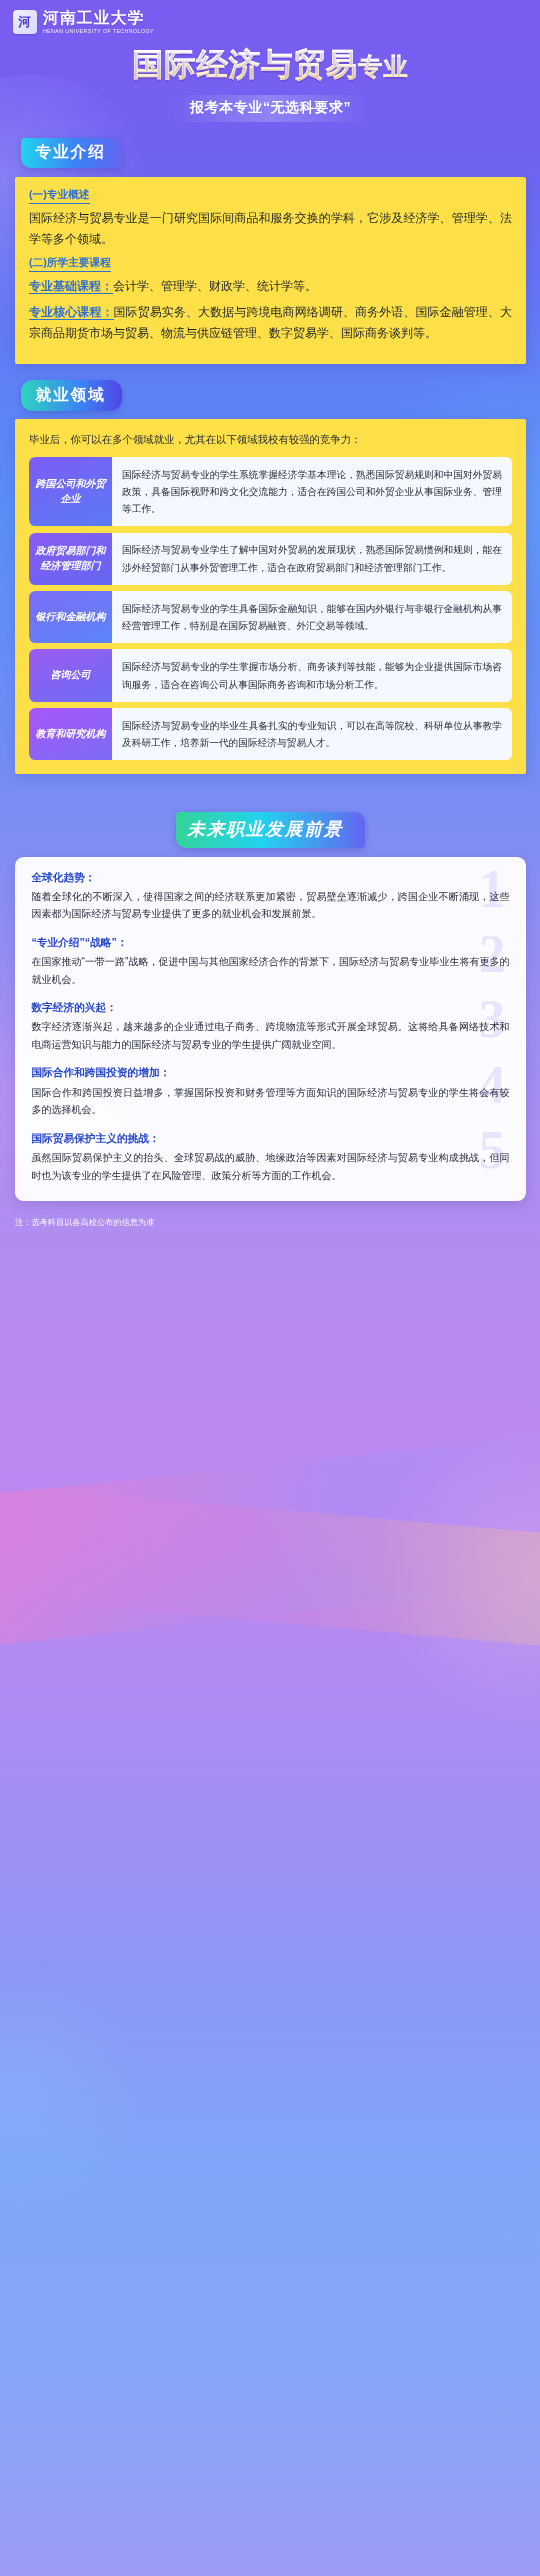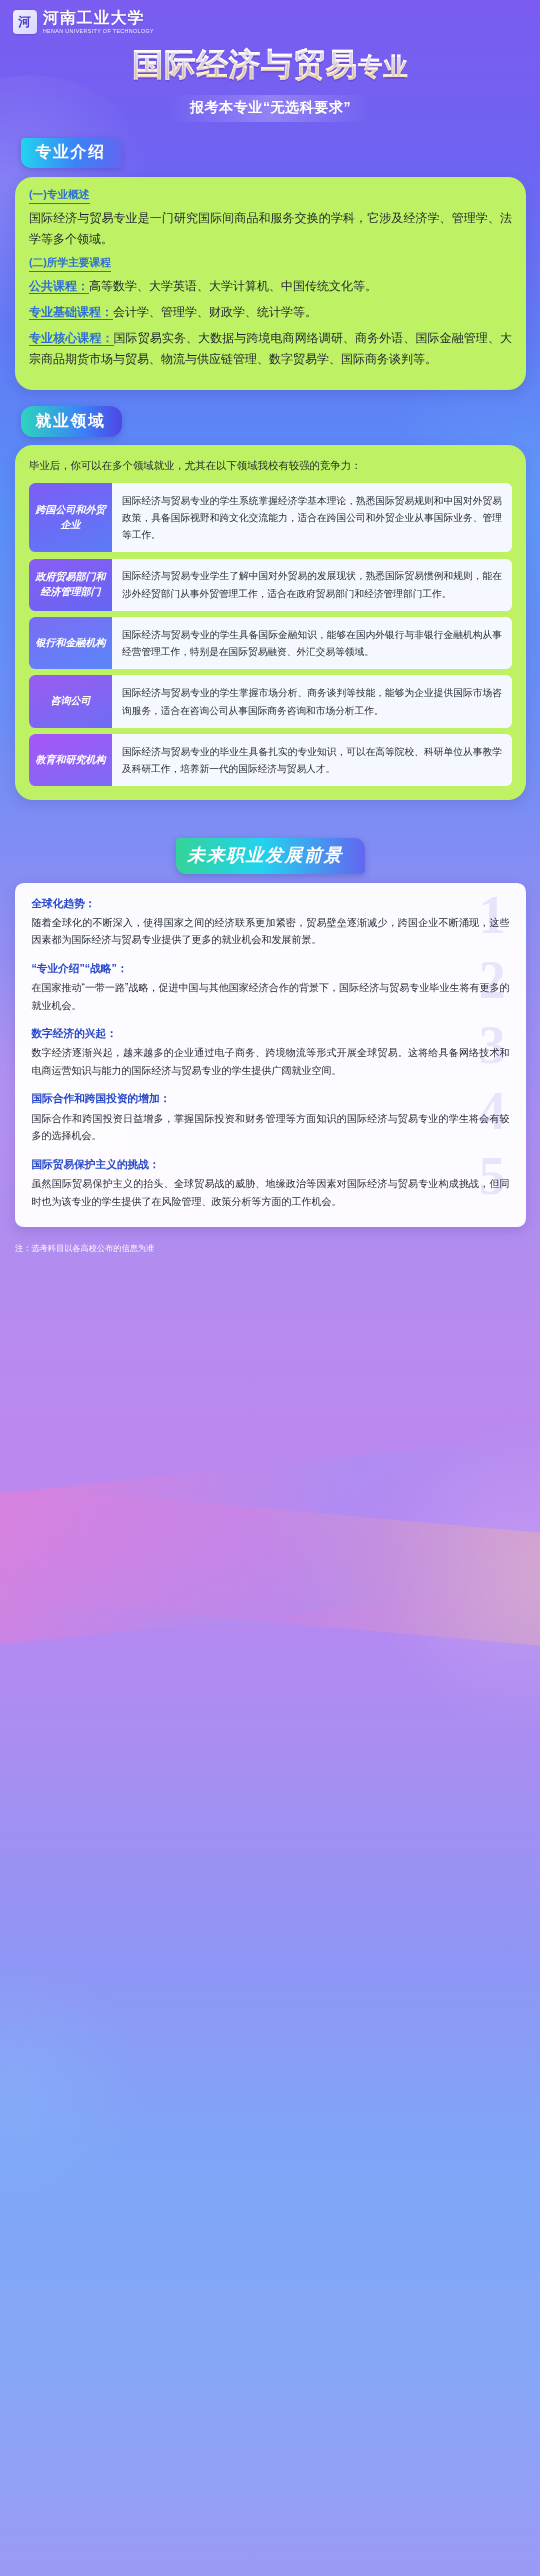--- a/index.html
+++ b/index.html
@@ -136,22 +136,22 @@
     background: linear-gradient(90deg,#34d399,#22d3ee 45%,#6366f1);
     font-size: 17.6px;
     padding: 5.7px 21.4px 6.3px 19px;
     font-style: italic;
   }
 
   
   .card {
     position: relative;
     margin: 8.8px 15px 0 15px;
-    background: #bef264;
-    border-radius: 18px;
+    background: #fde047;
+    border-radius: 2px;
     padding: 11.3px 14px 14px 14px;
     box-shadow: 0 3.8px 11.3px rgba(60,50,140,.18);
   }
 
   .h-blue {
     color: #2f6fd0;
     font-weight: bold;
     font-size: 10.7px;
     margin-bottom: 3.8px;
     display: inline-block;
@@ -295,23 +295,20 @@
     </div>
   </div>
 
   
   <div class="section-head">专业介绍</div>
   <div class="card">
     <div class="h-blue">(一)专业概述</div>
     <div class="para">国际经济与贸易专业是一门研究国际间商品和服务交换的学科，它涉及经济学、管理学、法学等多个领域。</div>
     <div class="h-blue">(二)所学主要课程</div>
     <div class="para row-line">
-      <span class="lbl">公共课程：</span><span>高等数学、大学英语、大学计算机、中国传统文化等。</span>
-    </div>
-    <div class="para row-line">
       <span class="lbl">专业基础课程：</span><span>会计学、管理学、财政学、统计学等。</span>
     </div>
     <div class="para">
       <span class="lbl">专业核心课程：</span><span>国际贸易实务、大数据与跨境电商网络调研、商务外语、国际金融管理、大宗商品期货市场与贸易、物流与供应链管理、数字贸易学、国际商务谈判等。</span>
     </div>
   </div>
 
   
   <div class="section-head teal">就业领域</div>
   <div class="card">

